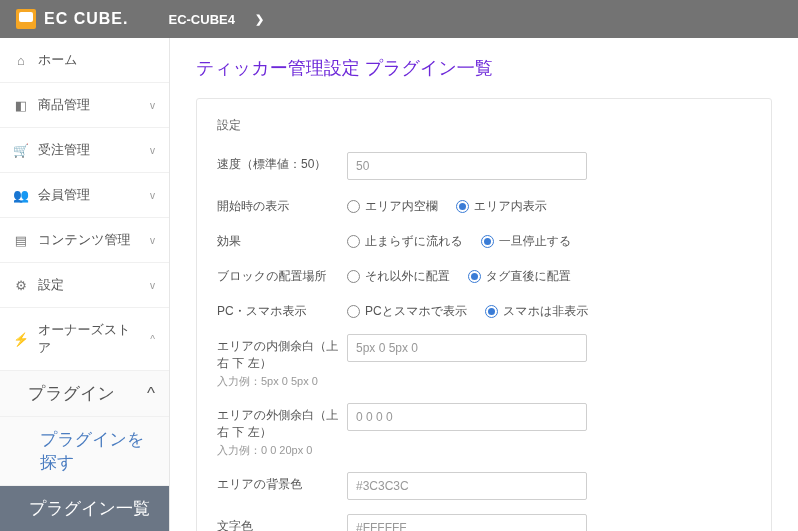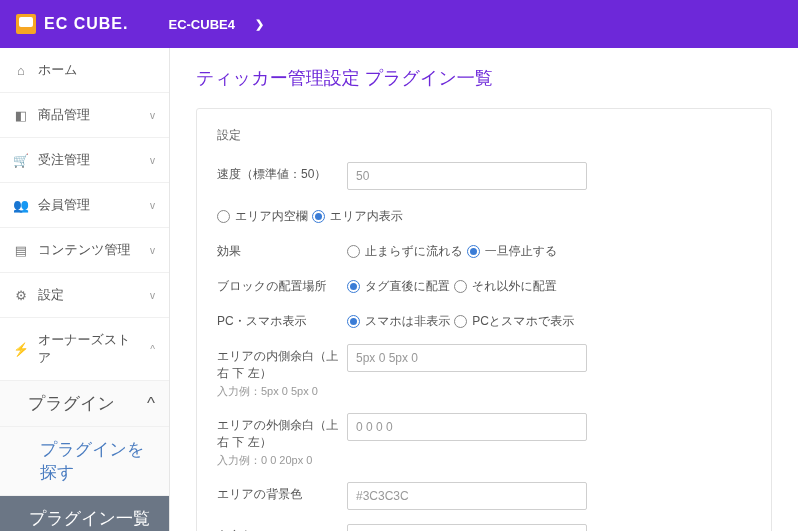--- a/index.html
+++ b/index.html
@@ -1,17 +1,17 @@
 <!DOCTYPE html>
 <html><head>
 <meta charset="utf-8">
 <style>
 *{box-sizing:border-box;margin:0;padding:0}
 body{font-family:"Hiragino Sans","Meiryo",sans-serif;font-size:13px;color:#444;background:#fff}
-.topbar{height:48px;background:#6d28d9;display:flex;align-items:center;padding:16px 16px;color:#fff}
+.topbar{height:38px;background:#737373;display:flex;align-items:center;padding:16px 16px;color:#fff}
 .logo{display:flex;align-items:center;font-weight:bold;font-size:16px;letter-spacing:1px}
 .logo-cube{width:20px;height:20px;background:#f6a623;margin-right:8px;border-radius:2px;position:relative}
 .logo-cube::before{content:"";position:absolute;top:3px;left:3px;width:14px;height:10px;background:#fff;border-radius:2px}
 .crumb{margin-left:40px;font-size:13px;font-weight:bold;display:flex;align-items:center;gap:20px}
 .chev{font-size:11px}
 .layout{display:flex}
 .sidebar{width:170px;background:#fff;border-right:1px solid #e6e6e6;min-height:calc(100vh - 48px)}
 .nav-item{display:flex;align-items:center;padding:13px 14px;color:#555;cursor:pointer;border-bottom:1px solid #f0f0f0;gap:10px}
 .nav-item .ico{width:14px;height:14px;display:flex;align-items:center;justify-content:center;color:#777;font-size:13px}
 .nav-item .lbl{flex:1}
@@ -22,21 +22,21 @@
 .sub-item.plain{color:#555;display:flex;align-items:center;justify-content:space-between}
 .main{flex:1;padding:18px 26px;background:#fff}
 .page-title{font-size:18px;color:#6d28d9;margin-bottom:18px}
 .card{border:1px solid #e6e6e6;border-radius:3px;padding:18px 20px}
 .card-h{font-size:12px;color:#666;margin-bottom:18px}
 .row{display:flex;align-items:flex-start;margin-bottom:14px;font-size:12px;color:#555}
 .row .lab{width:130px;padding-top:4px}
 .row .lab .hint{color:#999;font-size:11px;margin-top:2px}
 .row .ctl{flex:1}
 input[type=text]{width:240px;padding:6px 8px;border:1px solid #cfcfcf;border-radius:2px;font-size:12px;color:#999}
-.radios{display:flex;gap:4px;align-items:flex-end;padding-top:4px}
+.radios{display:flex;gap:18px;align-items:flex-end;padding-top:4px}
 .radio{display:flex;align-items:center;gap:5px;cursor:pointer}
 .rdot{width:13px;height:13px;border:1px solid #888;border-radius:50%;display:flex;align-items:center;justify-content:center}
 .rdot.on::after{content:"";width:7px;height:7px;background:#3a7cd6;border-radius:50%}
 .rdot.on{border-color:#3a7cd6}
 </style>
 </head>
 <body>
 
 <div class="topbar">
   <div class="logo">
@@ -109,20 +109,21 @@
     <div class="card">
       <div class="card-h">設定</div>
 
       <div class="row">
         <div class="lab">速度（標準値：50）</div>
         <div class="ctl"><input type="text" value="50" style=""></div>
       </div>
 
       <div id="radio-rows">
           <div class="row">
+            <div class="lab">開始時の表示</div>
             <div class="ctl">
               <div class="radios">
                 <label class="radio">
                   <span class="rdot"></span>
                   <span>エリア内空欄</span>
                 </label>
                 <label class="radio">
                   <span class="rdot on"></span>
                   <span>エリア内表示</span>
                 </label>
@@ -142,41 +143,41 @@
                   <span>一旦停止する</span>
                 </label>
               </div>
             </div>
           </div>
           <div class="row">
             <div class="lab">ブロックの配置場所</div>
             <div class="ctl">
               <div class="radios">
                 <label class="radio">
+                  <span class="rdot"></span>
+                  <span>それ以外に配置</span>
+                </label>
+                <label class="radio">
                   <span class="rdot on"></span>
                   <span>タグ直後に配置</span>
                 </label>
-                <label class="radio">
-                  <span class="rdot"></span>
-                  <span>それ以外に配置</span>
-                </label>
               </div>
             </div>
           </div>
           <div class="row">
             <div class="lab">PC・スマホ表示</div>
             <div class="ctl">
               <div class="radios">
                 <label class="radio">
+                  <span class="rdot"></span>
+                  <span>PCとスマホで表示</span>
+                </label>
+                <label class="radio">
                   <span class="rdot on"></span>
                   <span>スマホは非表示</span>
-                </label>
-                <label class="radio">
-                  <span class="rdot"></span>
-                  <span>PCとスマホで表示</span>
                 </label>
               </div>
             </div>
           </div>
         </div>
 
       <div class="row">
         <div class="lab">
           <div>エリアの内側余白（上 右 下 左）</div>
           <div class="hint">入力例：5px 0 5px 0</div>

